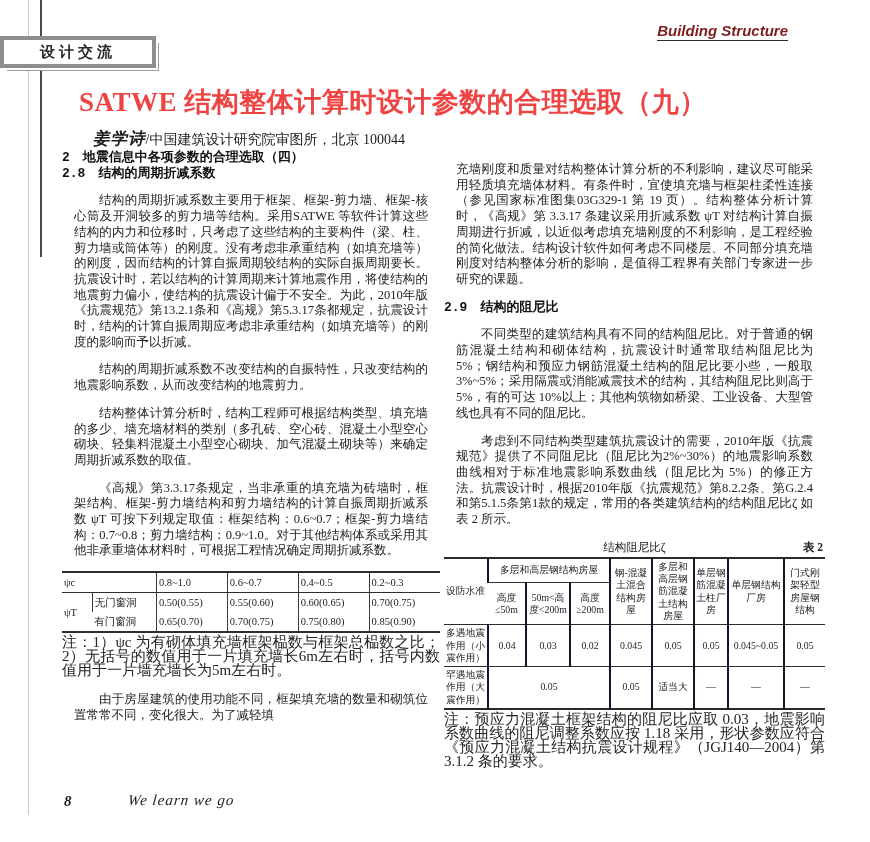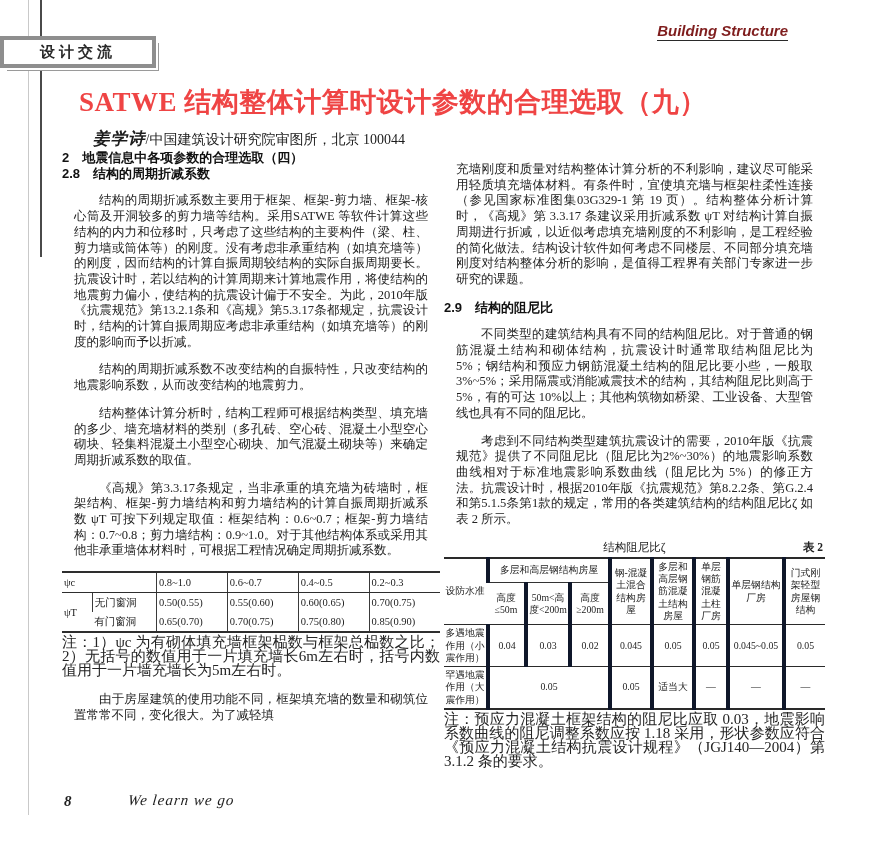--- a/index.html
+++ b/index.html
@@ -28,36 +28,36 @@
     white-space:nowrap;
   }
   .byline { position:absolute; left:82px; top:128px; font-size:14px; color:#1c1c1c;margin-left:11px; }
   .byline .author-name { font-style:italic; font-weight:700; font-size:16.5px; letter-spacing:1px; }
   .col { position:absolute; top:150px; text-align:justify; font-size:12.5px; line-height:15.7px; color:#222; }
   .col-left  { left:62px;  width:378px; }
   .col-right { left:444px; width:381px; }
   .col p { margin:12px; text-indent:2em; }
   .col p.noindent { text-indent:0; }
   .col h4 {
-    margin:0; font-family:Liberation Sans, sans-serif; font-weight:700;
+    margin:0; font-family:Liberation Mono, monospace; font-weight:700;
     font-size:13px; line-height:15.7px; color:#111; text-align:left;
   }
   .tbl-block { margin-top:4px; }
   .tbl-titlebar { position:relative; height:17px; font-size:11.5px; text-indent:0; }
   .tbl-titlebar .tbl-title { position:absolute; left:0; right:0; text-align:center; }
   .tbl-titlebar .tbl-label { position:absolute; right:2px; top:0; font-weight:600; }
   table { border-collapse:collapse; width:100%; table-layout:fixed; color:#1c1c1c; }
   
   .t1 { border-top:2px solid #2e2e2e; border-bottom:2px solid #2e2e2e; font-size:10.5px; }
   .t1 td { border-left:1px solid #3a3a3a; padding:3px 2px; vertical-align:middle; line-height:13px; }
   .t1 td:first-child { border-left:none; }
   .t1 tr.hdr td { border-bottom:1.2px solid #2e2e2e; }
   
   .t2 { border-top:2px solid #2a2a2a; border-bottom:2px solid #2a2a2a; font-size:9.8px; }
-  .t2 td { border-left:4px solid #0f172a; padding:2px 1px; text-align:center; vertical-align:middle; line-height:12.3px; }
+  .t2 td { border-left:2px solid #0f172a; padding:2px 1px; text-align:center; vertical-align:middle; line-height:12.3px; }
   .t2 td:first-child { border-left:none; }
   .t2 td.group { border-bottom:1px solid #333; }
   .t2 tr.body1 td { border-top:1.4px solid #2a2a2a; }
   .t2 tr.body2 td { border-top:1.2px solid #2a2a2a; }
   .tbl-note { font-size:15px; line-height:14px; text-align:justify; margin-top:2px; color:#242424; text-indent:0; }
   .spacer-s { height:3px; }
   .footer-page-number { position:absolute; left:64px; top:793px; font-style:italic; font-weight:700; font-size:15px; }
   .footer-slogan { position:absolute; left:128px; top:792px; font-style:italic; font-size:15px; letter-spacing:1px; transform:skewX(-6deg); }
 </style>
 </head>

